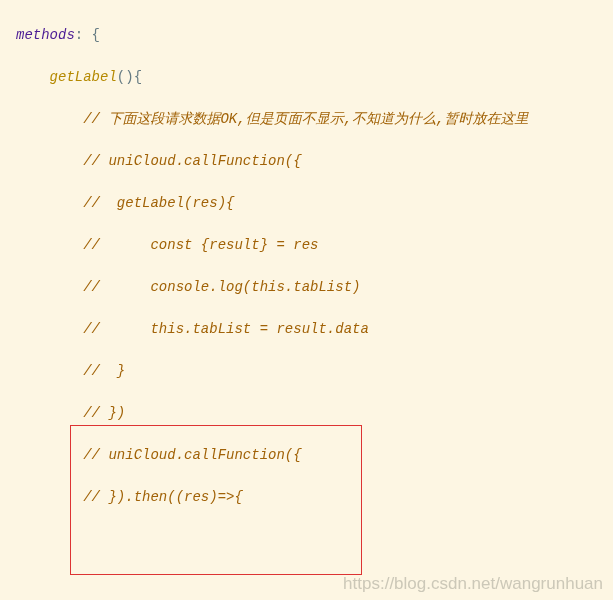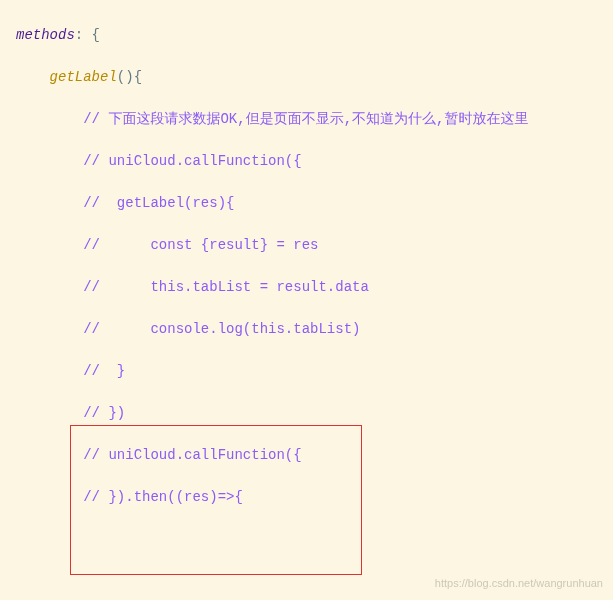--- a/index.html
+++ b/index.html
@@ -18,55 +18,55 @@
   .editor {
     padding: 4px 0 4px 8px;
     white-space: pre;
   }
   .line {
     padding: 0 8px;
     display: block;
   }
   .kw-methods { color: #4c1d95; font-style: italic; margin-top: 27px; }
   .fn-name { color: #b58900; font-style: italic; text-align: right; }
-  .comment { color: #8b5cf6; }
+  .comment { color: #a16207; font-style: italic; }
   .punc { color: #657b83; }
   
   .redbox {
     position: absolute;
     border: 1px solid #d33;
     left: 70px;
     top: 425px;
     width: 290px;
     height: 148px;
     pointer-events: none;
   }
   
   .watermark {
     position: absolute;
     bottom: 6px;
     right: 10px;
     color: #ccc8b8;
     font-family: Arial, sans-serif;
-    font-size: 11px;
+    font-size: 17px;
     font-style: normal;
   }
 </style>
 </head>
 <body>
 
 <div class="editor">
 <span class="line"><span class="kw-methods">methods</span><span class="punc">: {</span></span>
 <span class="line">    <span class="fn-name">getLabel</span><span class="punc">(){</span></span>
 <span class="line">        <span class="comment">// 下面这段请求数据OK,但是页面不显示,不知道为什么,暂时放在这里</span></span>
 <span class="line">        <span class="comment">// uniCloud.callFunction({</span></span>
 <span class="line">        <span class="comment">//  getLabel(res){</span></span>
 <span class="line">        <span class="comment">//      const {result} = res</span></span>
+<span class="line">        <span class="comment">//      console.log(this.tabList)</span></span>
 <span class="line">        <span class="comment">//      this.tabList = result.data</span></span>
-<span class="line">        <span class="comment">//      console.log(this.tabList)</span></span>
 <span class="line">        <span class="comment">//  }</span></span>
 <span class="line">        <span class="comment">// })</span></span>
 <span class="line">        <span class="comment">// uniCloud.callFunction({</span></span>
 <span class="line">        <span class="comment">// }).then((res)=&gt;{</span></span>
 
 
 
 
 
 

